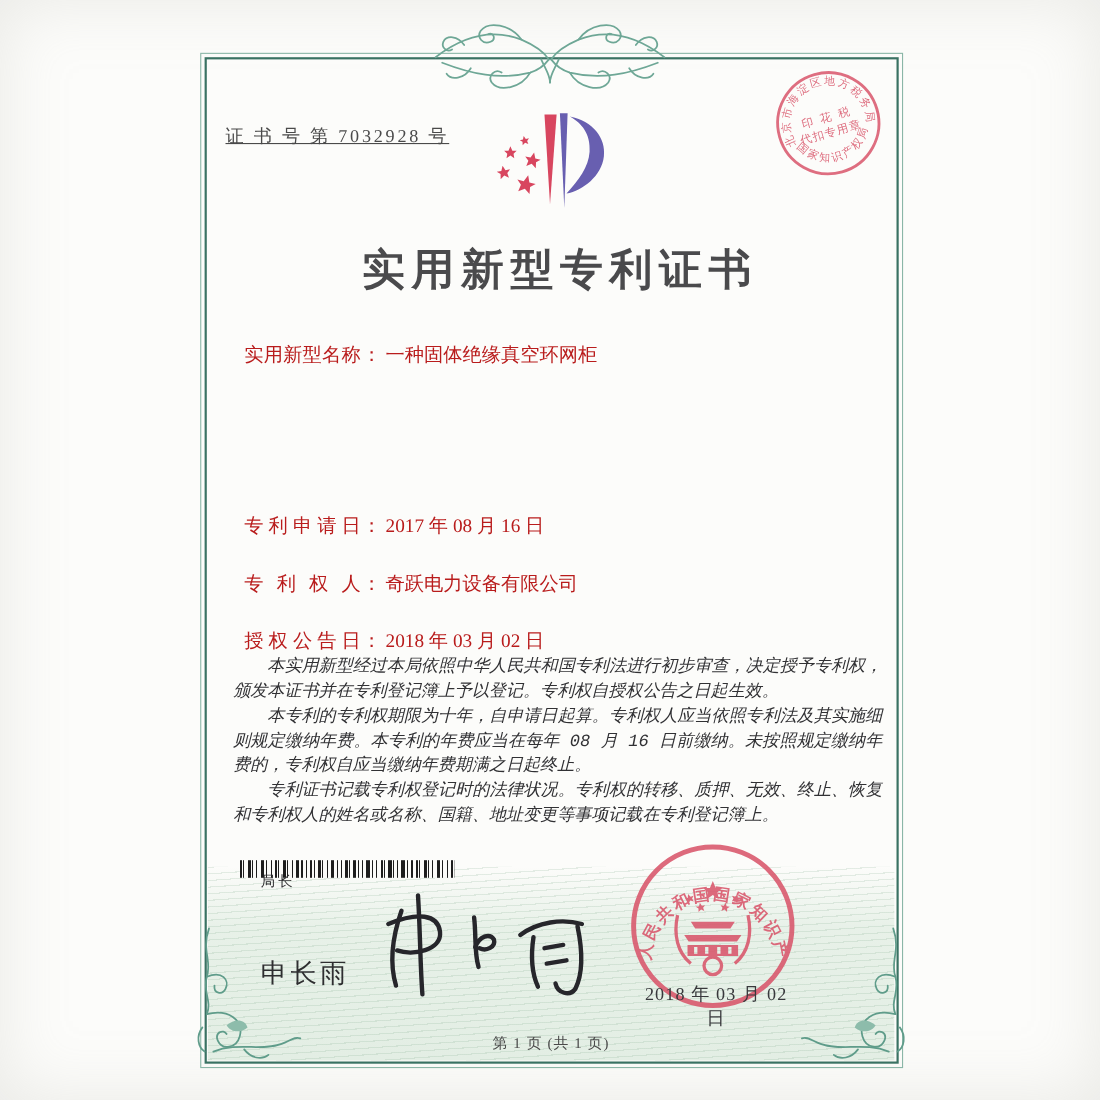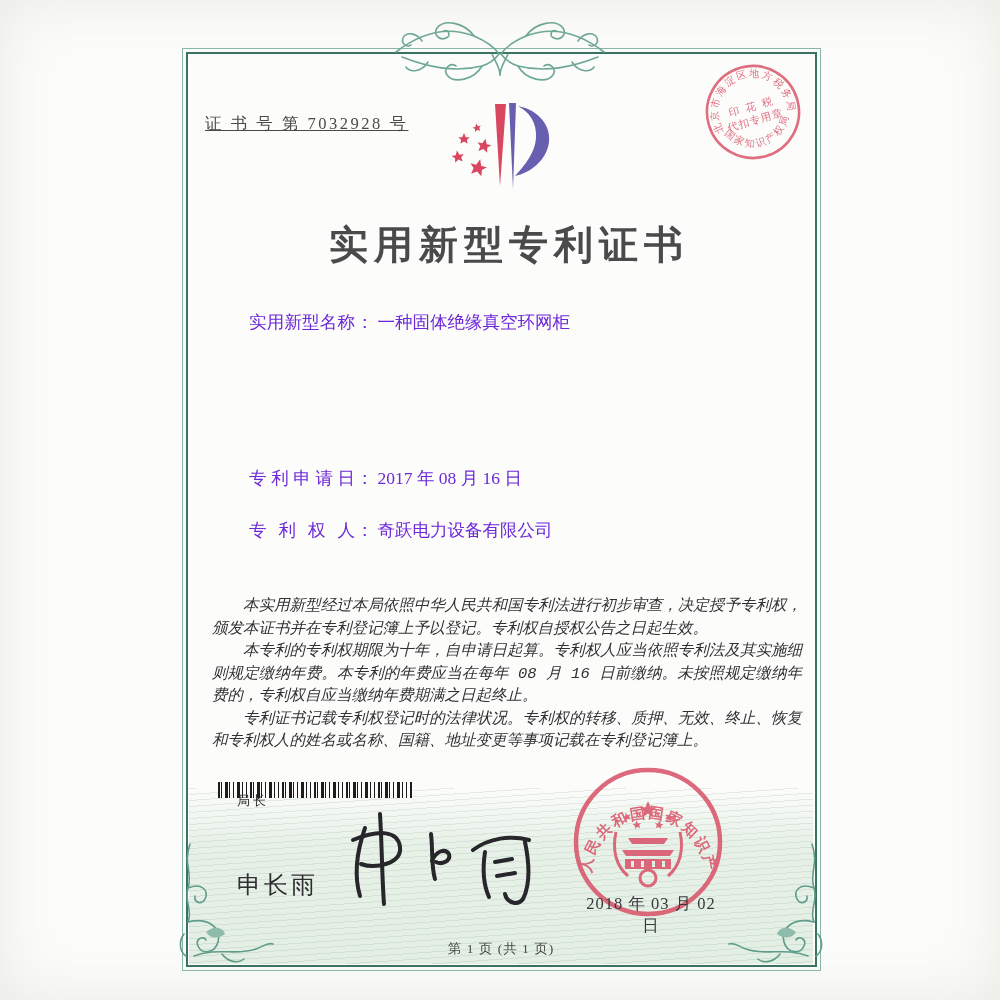--- a/index.html
+++ b/index.html
@@ -24,21 +24,21 @@
   }
   .orn{position:absolute;z-index:2;}
   
   .cert-no{position:absolute;left:205px;top:113px;z-index:3;font-size:16.5px;letter-spacing:2.5px;color:#4a4a4a;text-decoration:underline;}
   .logo{position:absolute;left:438px;top:96px;z-index:3;}
   .title{
     position:absolute;left:189px;top:210px;width:624px;z-index:3;margin:8px;
     text-align:center;font-size:39px;font-weight:600;letter-spacing:6px;color:#4a4a4c;
   }
   
-  .field{position:absolute;left:222px;z-index:3;font-size:17.5px;color:#6d28d9;white-space:nowrap;margin-left:27px;}
+  .field{position:absolute;left:222px;z-index:3;font-size:17.5px;color:#b91c1c;white-space:nowrap;}
   .flabel{display:inline-block;width:106px;text-align:justify;text-align-last:justify;vertical-align:top;}
   .fcolon{display:inline-block;margin:0 4px 0 1px;}
   
   .paras{position:absolute;left:212px;top:595px;width:590px;z-index:3;
     font-size:15.5px;line-height:22.5px;color:#313134;font-style:italic;}
   .paras p{margin:0;text-indent:2em;text-align:justify;font-family:Liberation Mono, monospace;}
   
   .barcode{position:absolute;left:218px;top:782px;width:195px;height:16px;z-index:3;
     background:repeating-linear-gradient(90deg,
       #1d1d1d 0 2px,#fbfbf9 2px 3px,#1d1d1d 3px 4px,#fbfbf9 4px 7px,
@@ -139,20 +139,23 @@
 
   <div class="field" style="top:310px">
     <span class="flabel">实用新型名称</span><span class="fcolon">：</span><span class="fvalue">一种固体绝缘真空环网柜</span>
   </div>
   <div class="field" style="top:466px">
     <span class="flabel">专利申请日</span><span class="fcolon">：</span><span class="fvalue">2017 年 08 月 16 日</span>
   </div>
   <div class="field" style="top:518px">
     <span class="flabel">专利权人</span><span class="fcolon">：</span><span class="fvalue">奇跃电力设备有限公司</span>
   </div>
+  <div class="field" style="top:570px">
+    <span class="flabel">授权公告日</span><span class="fcolon">：</span><span class="fvalue">2018 年 03 月 02 日</span>
+  </div>
 
   <div class="paras">
     <p>本实用新型经过本局依照中华人民共和国专利法进行初步审查，决定授予专利权，颁发本证书并在专利登记簿上予以登记。专利权自授权公告之日起生效。</p>
     <p>本专利的专利权期限为十年，自申请日起算。专利权人应当依照专利法及其实施细则规定缴纳年费。本专利的年费应当在每年 08 月 16 日前缴纳。未按照规定缴纳年费的，专利权自应当缴纳年费期满之日起终止。</p>
     <p>专利证书记载专利权登记时的法律状况。专利权的转移、质押、无效、终止、恢复和专利权人的姓名或名称、国籍、地址变更等事项记载在专利登记簿上。</p>
   </div>
 
   <div class="barcode"></div>
 
   <div class="director-title">局长</div>

